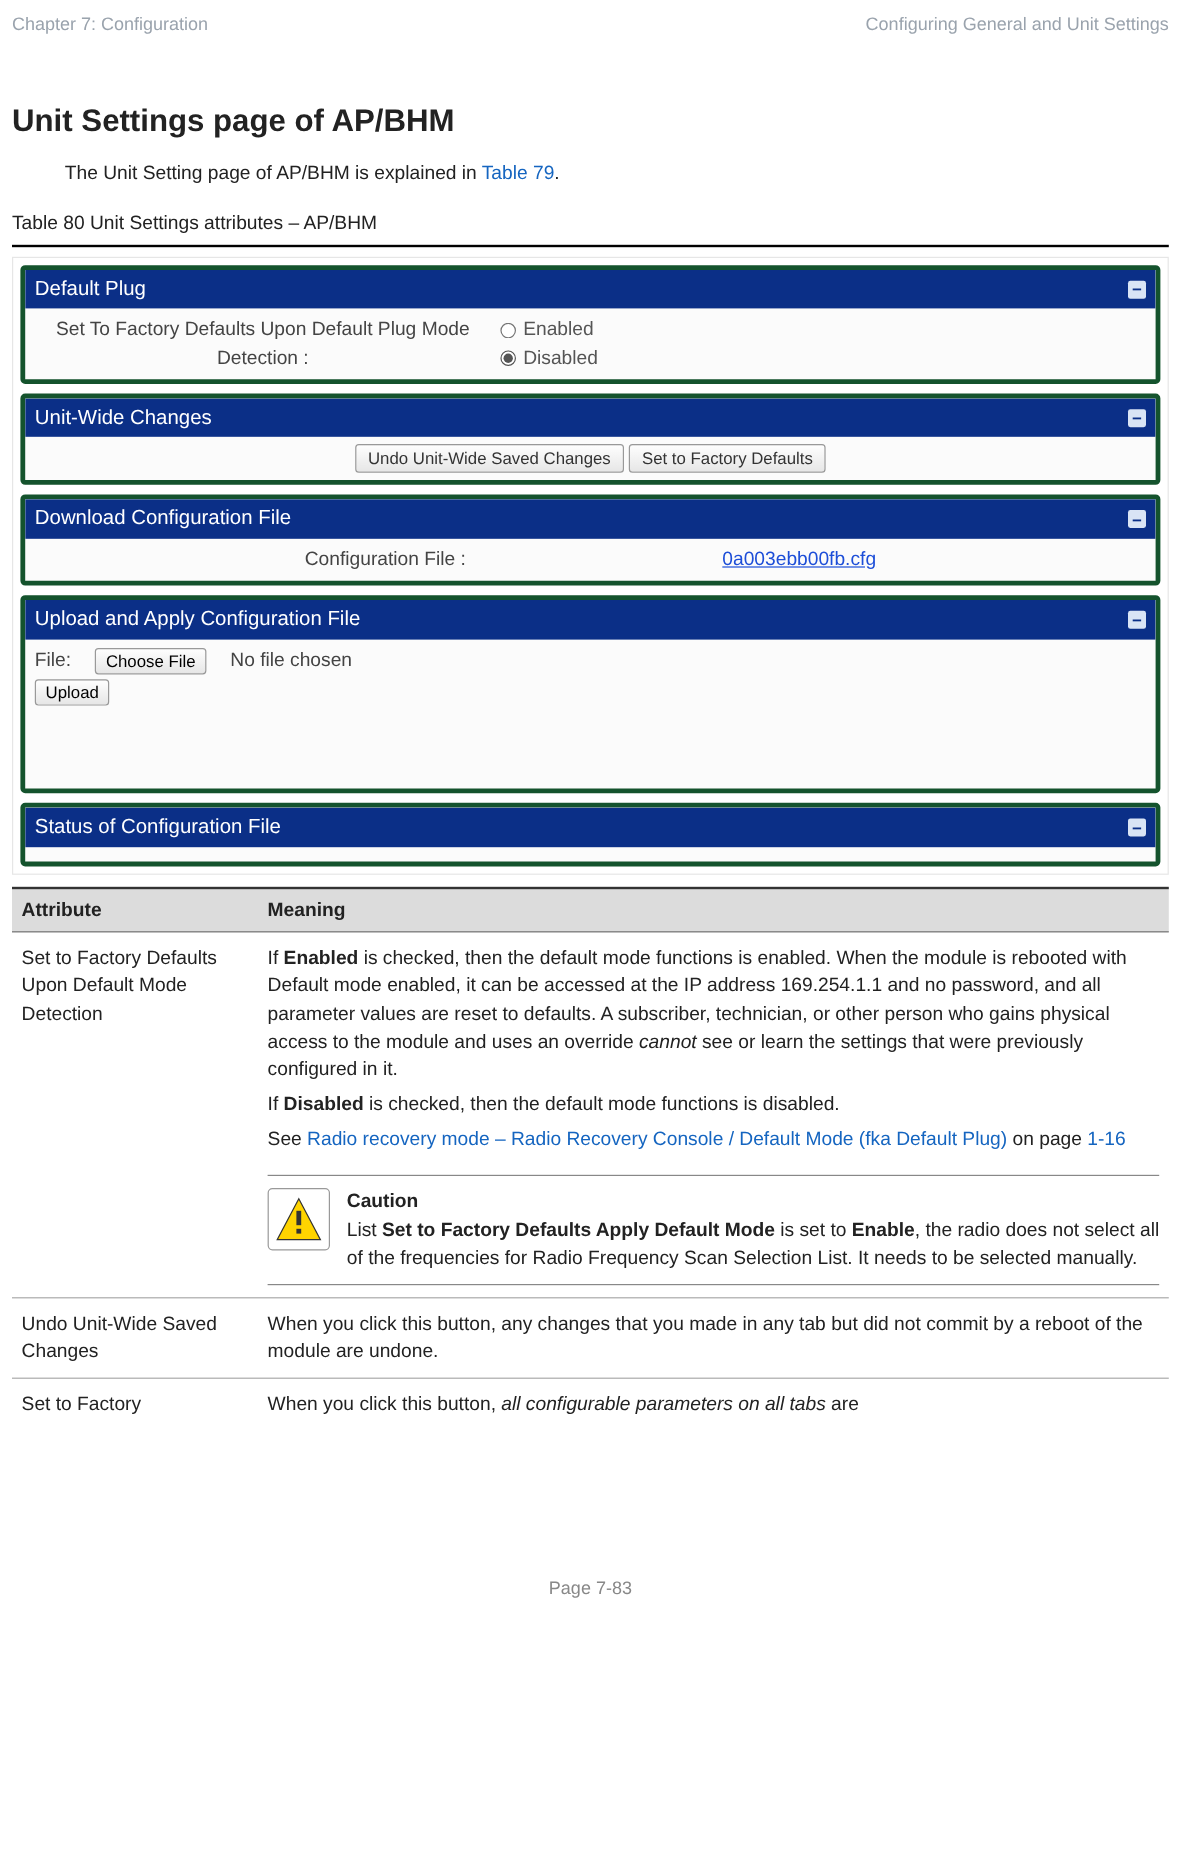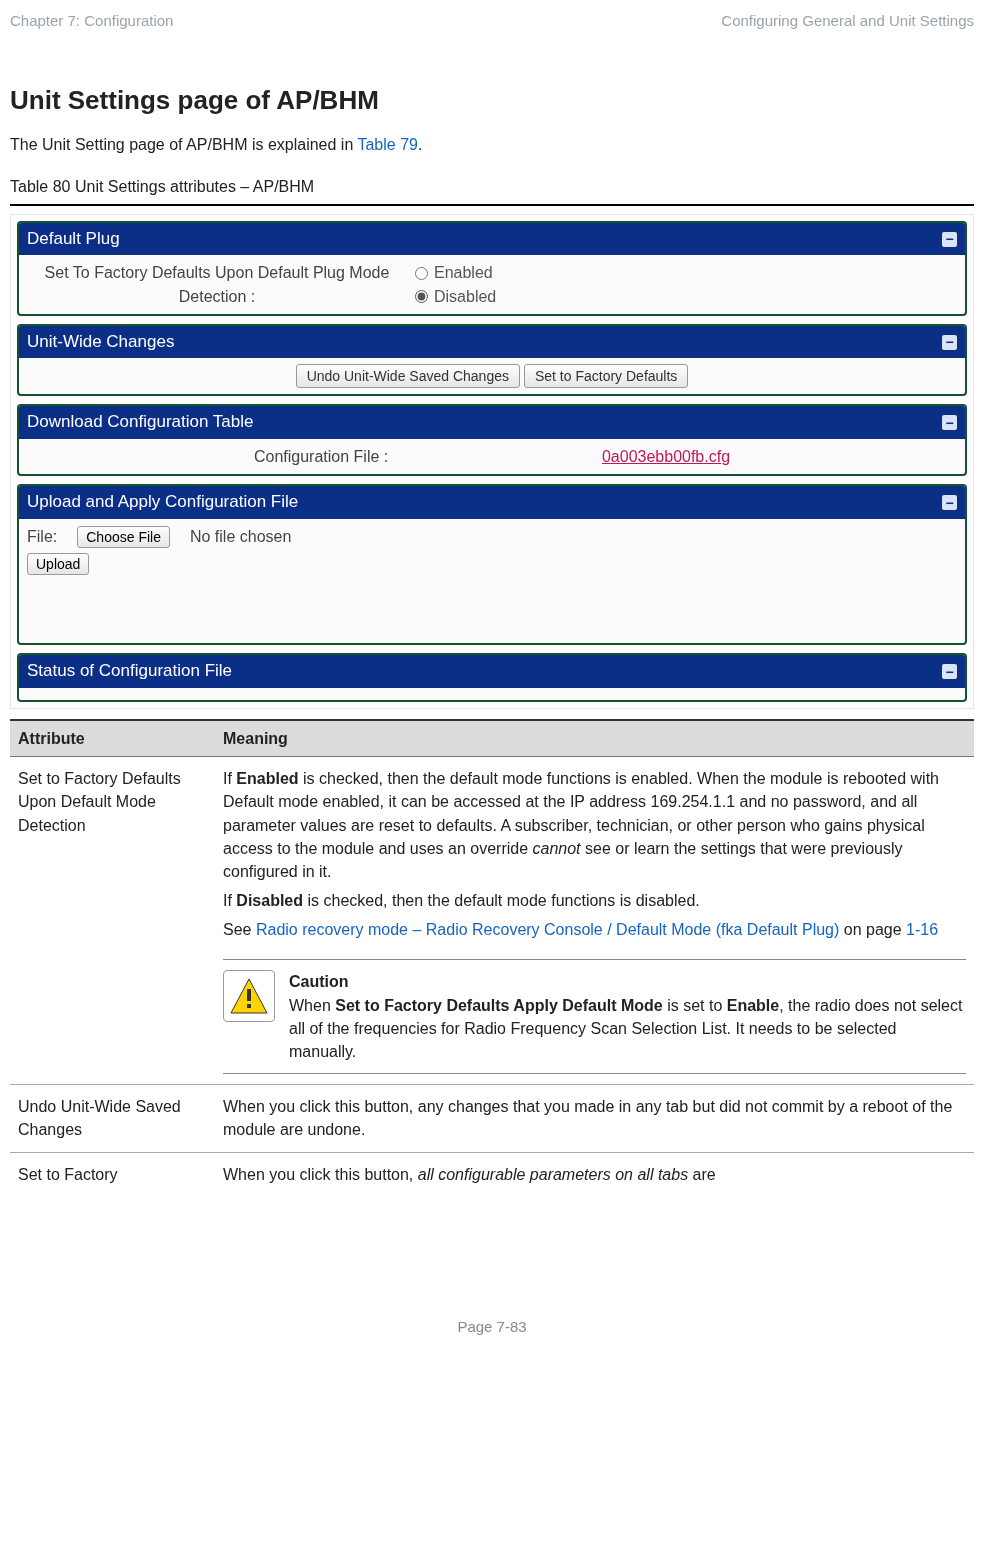--- a/index.html
+++ b/index.html
@@ -16,30 +16,30 @@
     justify-content: space-between;
     color: #9aa3ad;
     font-size: 15px;
     margin-bottom: 50px;
   }
   h2.page-heading {
     font-size: 26px;
     font-weight: 700;
     margin-bottom: 14px;
   }
-  p.intro { margin-bottom: 18px; }
+  p.intro { margin-bottom: 18px; margin-left: 44px; }
   a.link { color: #1565c0; text-decoration: none; }
   .table-caption { font-size: 16px; margin-bottom: 6px; }
   .table-caption b { font-weight: 400; }
   hr.caption-rule { border: none; border-top: 2px solid #000; margin-bottom: 8px; }
 
   
   .ss-wrap { border: 1px solid #e6e6e6; padding: 6px; margin-bottom: 10px; }
   .panel {
-    border: 2px solid #14532d;
+    border: 4px solid #14532d;
     border-radius: 4px;
     margin-bottom: 8px;
     background: #fbfbfb;
     overflow: hidden;
   }
   .panel-head {
     background: #0b2f87;
     color: #fff;
     font-size: 17px;
     padding: 4px 8px;
@@ -65,21 +65,21 @@
     font-size: 14px;
     padding: 3px 10px;
     background: linear-gradient(#fefefe,#e6e6e6);
     border:1px solid #999; border-radius:3px;
     font-family: inherit;
     color:#333;
     cursor:pointer;
   }
   .dl-row { display:flex; gap:8px;justify-content:center; }
   .dl-label { flex:0 0 340px; color:#444; }
-  .dl-link { color:#be185d; }
+  .dl-link { color:#1d4ed8; }
 
   .file-row { color:#444; display:flex; align-items:center; gap:20px; flex-wrap:wrap; }
   .file-btn {
     font-size:14px; padding:2px 8px;
     background:linear-gradient(#fefefe,#e6e6e6);
     border:1px solid #999; border-radius:3px;
   }
   .upload-body { padding-bottom:8px; }
   .upload-body .space { height:60px; }
   .bottom-bar {
@@ -173,21 +173,21 @@
       <span class="icon-collapse">−</span>
     </div>
     <div class="btn-row">
       <button class="ui-btn">Undo Unit-Wide Saved Changes</button>
       <button class="ui-btn">Set to Factory Defaults</button>
     </div>
   </div>
 
   <div class="panel">
     <div class="panel-head">
-      <span>Download Configuration Table</span>
+      <span>Download Configuration File</span>
       <span class="icon-collapse">−</span>
     </div>
     <div class="panel-body">
       <div class="dl-row">
         <div class="dl-label">Configuration File :</div>
         <a href="#" class="dl-link">0a003ebb00fb.cfg</a>
       </div>
     </div>
   </div>
 
@@ -245,21 +245,21 @@
           <div class="caution-icon">
             <svg width="40" height="40" viewBox="0 0 40 40">
               <polygon points="20,3 38,37 2,37" fill="#ffd400" stroke="#333" stroke-width="1"></polygon>
               <rect x="18" y="13" width="4" height="12" fill="#333"></rect>
               <rect x="18" y="28" width="4" height="4" fill="#333"></rect>
             </svg>
           </div>
           <div class="caution-text">
             <p class="ttl">Caution</p>
             <p>
-              <span>When </span><b>Set to Factory Defaults Apply Default Mode</b><span> is set to </span><b>Enable</b><span>, the radio does not select all of the frequencies for Radio Frequency Scan Selection List. It needs to be selected manually.</span>
+              <span>List </span><b>Set to Factory Defaults Apply Default Mode</b><span> is set to </span><b>Enable</b><span>, the radio does not select all of the frequencies for Radio Frequency Scan Selection List. It needs to be selected manually.</span>
             </p>
           </div>
         </div>
       </td>
     </tr>
 
     <tr>
       <td class="attr-name">Undo Unit-Wide Saved Changes</td>
       <td>When you click this button, any changes that you made in any tab but did not commit by a reboot of the module are undone.</td>
     </tr>

